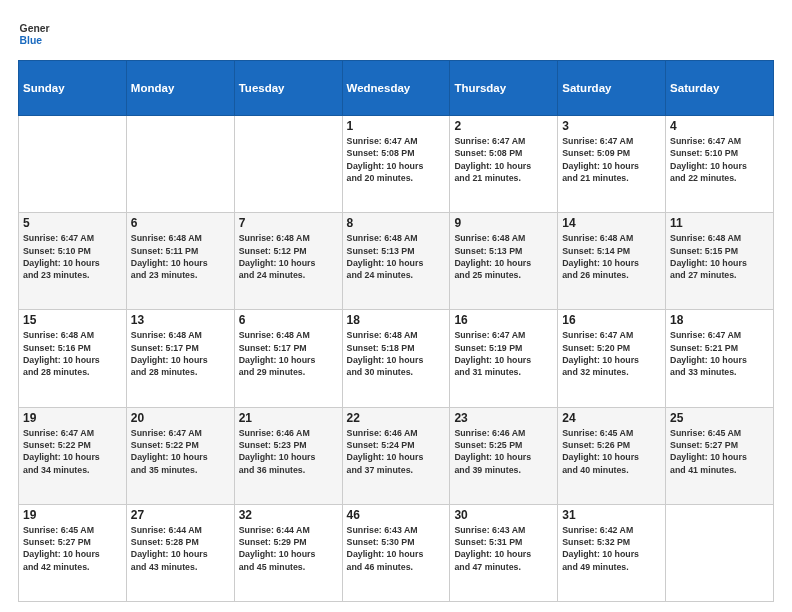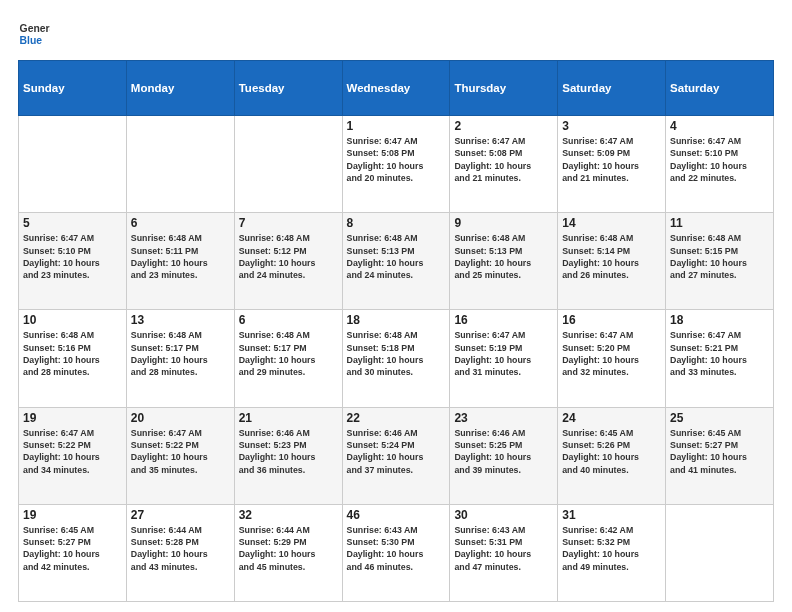--- a/index.html
+++ b/index.html
@@ -173,21 +173,21 @@
             <span class="day-number">14</span>
             <div class="day-info">Sunrise: 6:48 AM<br>Sunset: 5:14 PM<br>Daylight: 10 hours<br>and 26 minutes.</div>
           </td>
           <td>
             <span class="day-number">11</span>
             <div class="day-info">Sunrise: 6:48 AM<br>Sunset: 5:15 PM<br>Daylight: 10 hours<br>and 27 minutes.</div>
           </td>
         </tr>
         <tr>
           <td>
-            <span class="day-number">10</span>
+            <span class="day-number">15</span>
             <div class="day-info">Sunrise: 6:48 AM<br>Sunset: 5:16 PM<br>Daylight: 10 hours<br>and 28 minutes.</div>
           </td>
           <td>
             <span class="day-number">13</span>
             <div class="day-info">Sunrise: 6:48 AM<br>Sunset: 5:17 PM<br>Daylight: 10 hours<br>and 28 minutes.</div>
           </td>
           <td>
             <span class="day-number">6</span>
             <div class="day-info">Sunrise: 6:48 AM<br>Sunset: 5:17 PM<br>Daylight: 10 hours<br>and 29 minutes.</div>
           </td>

